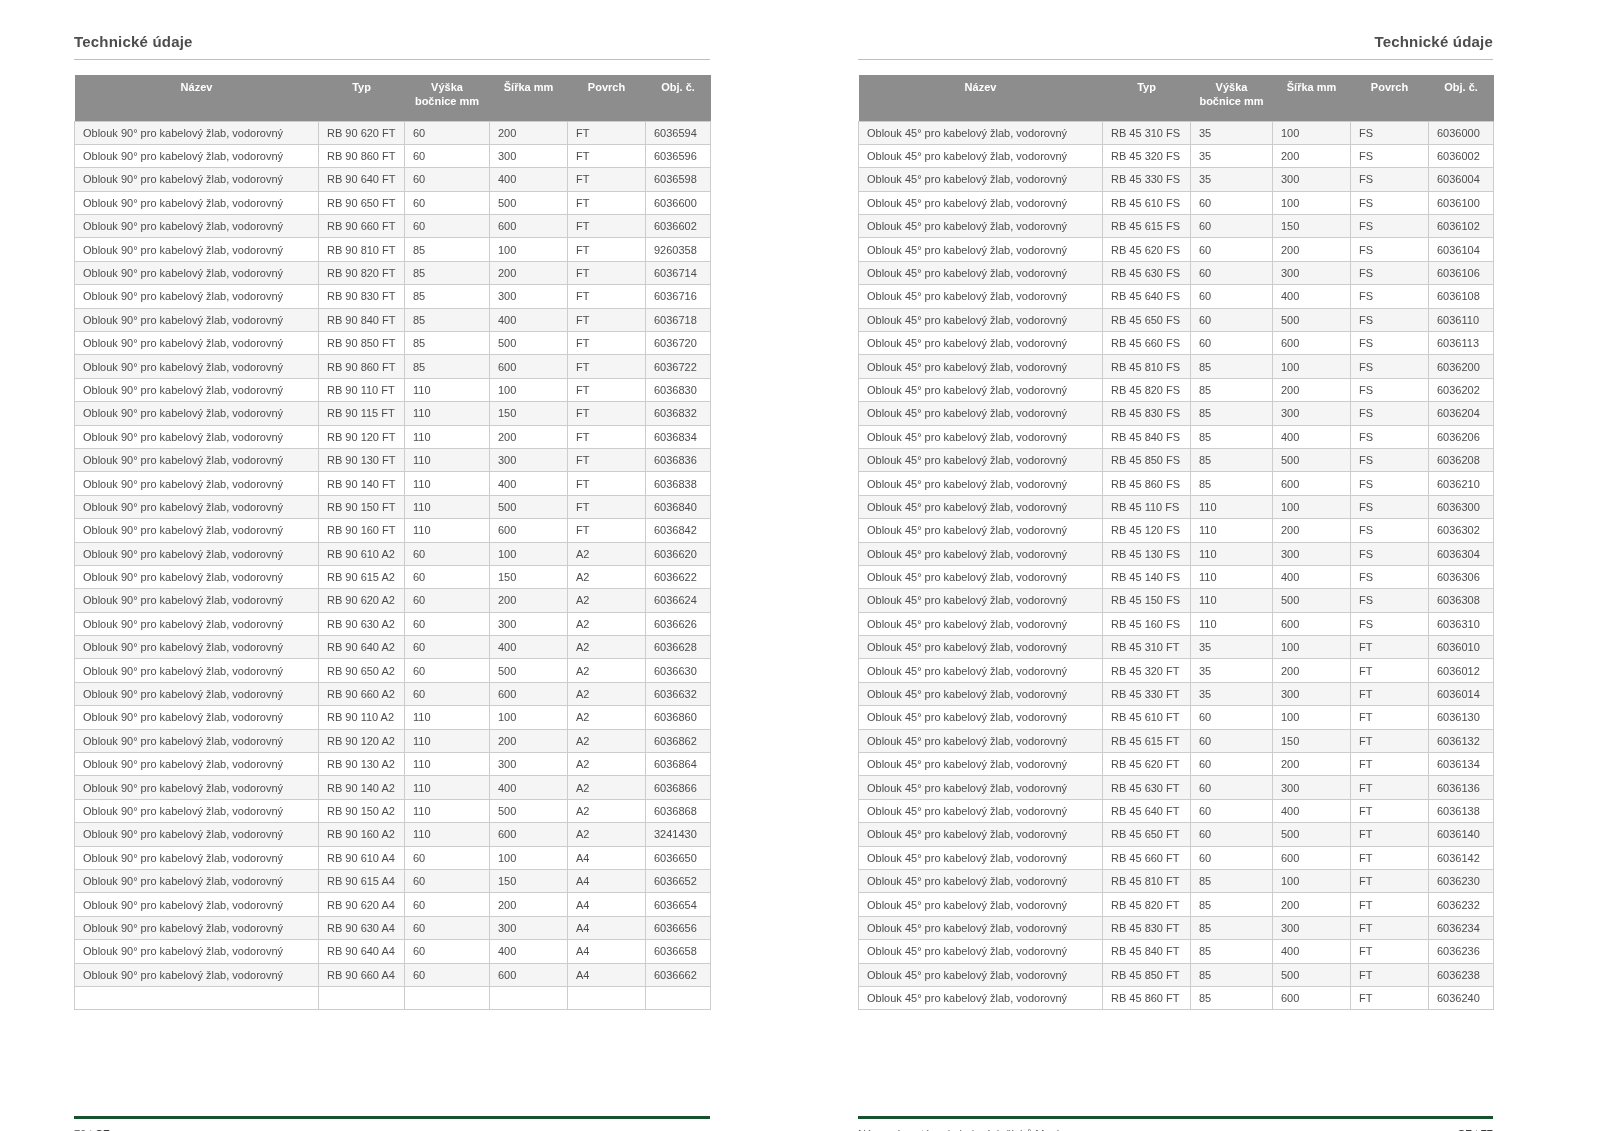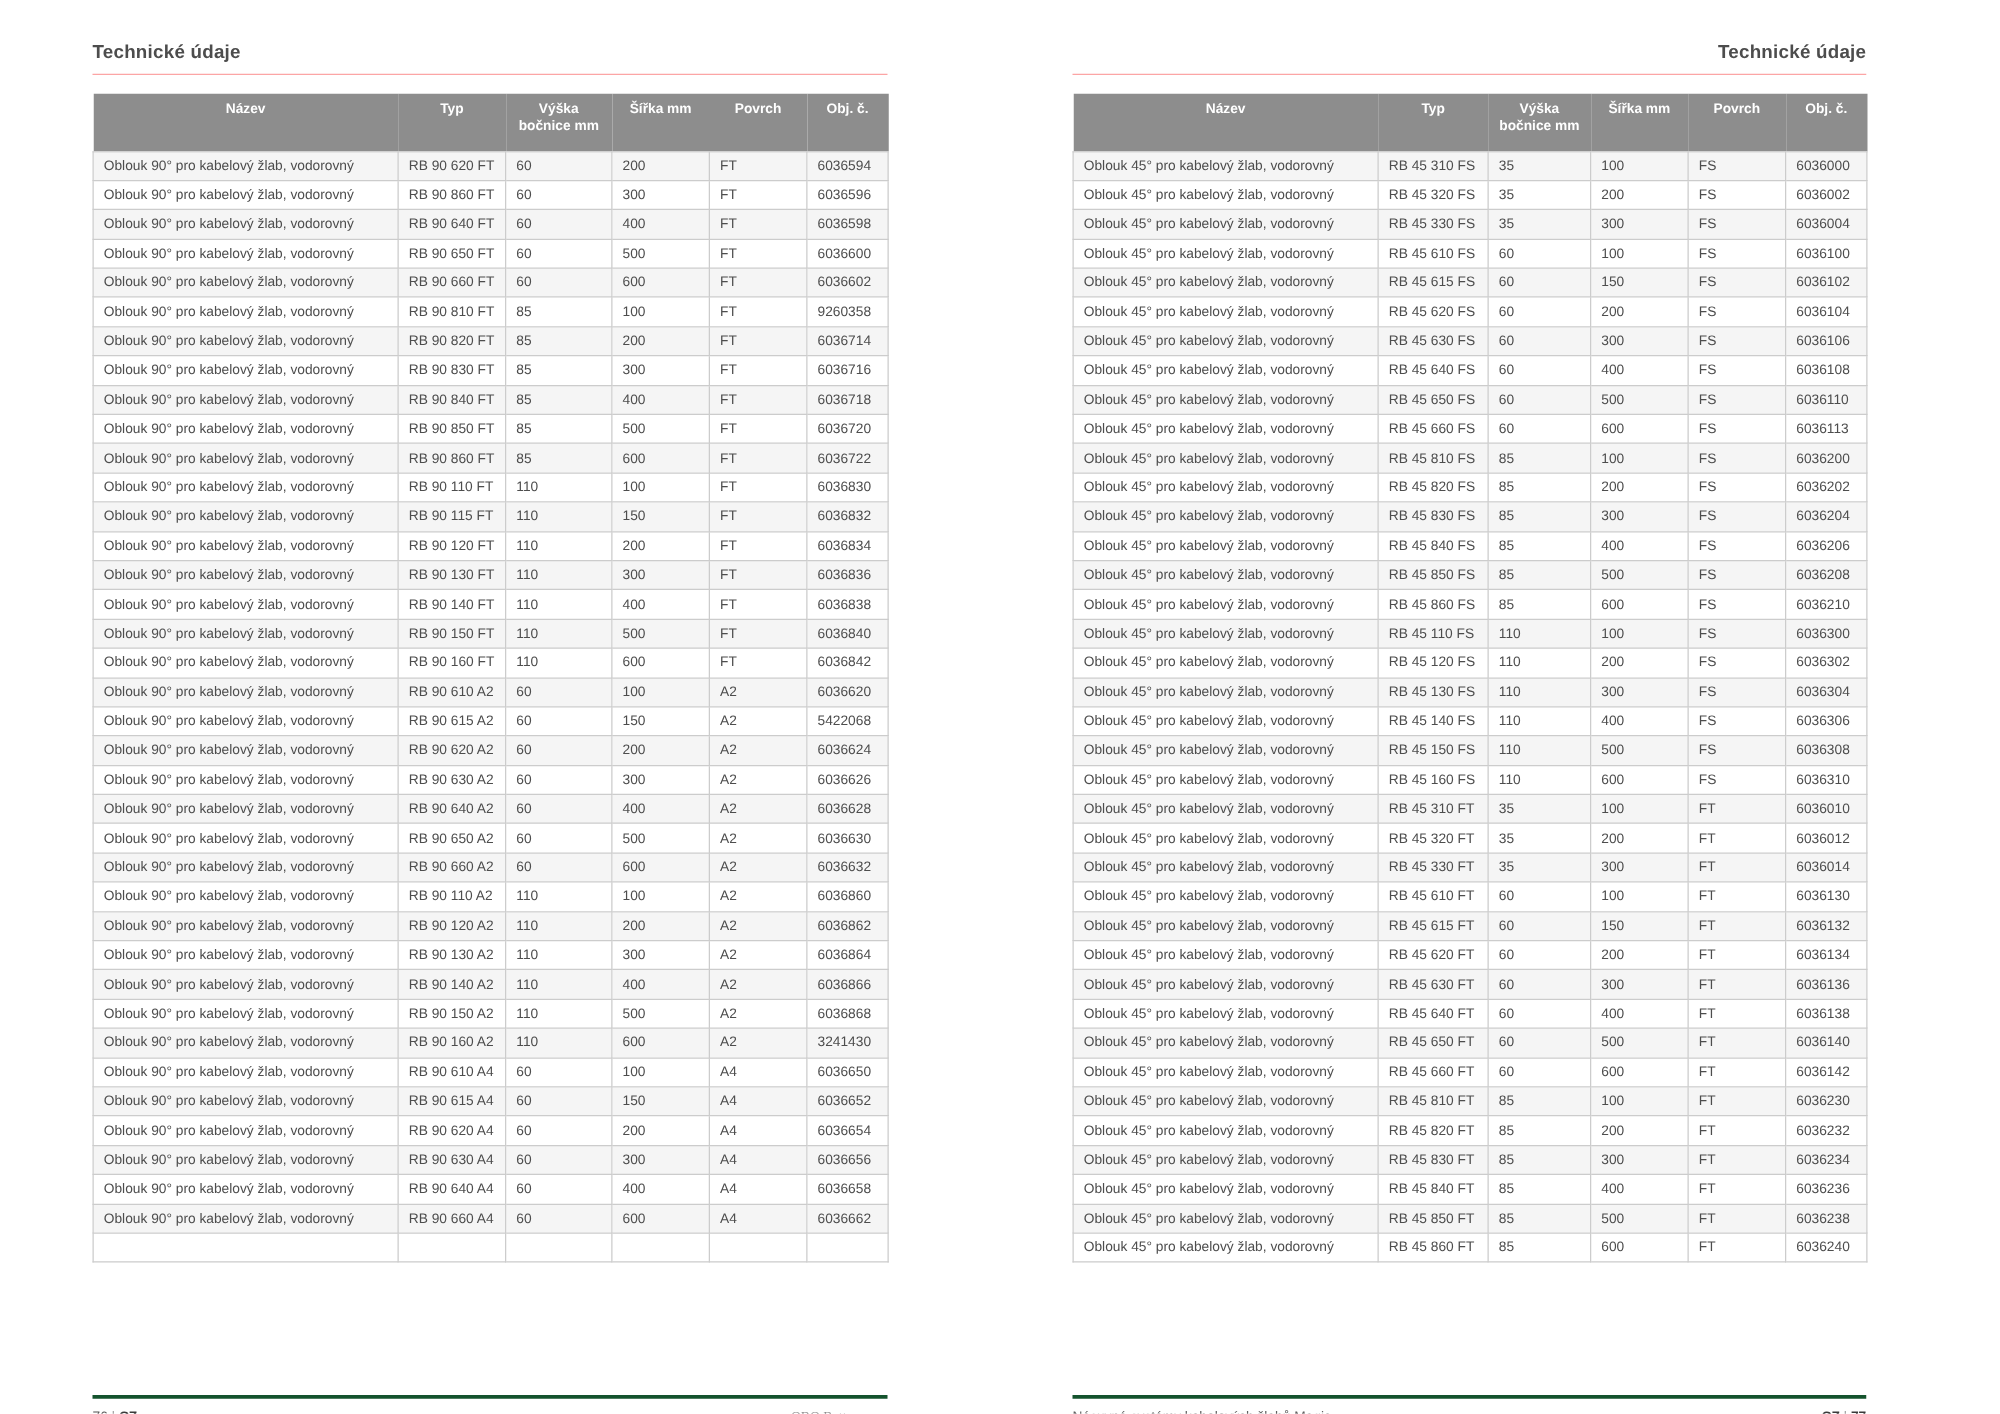--- a/index.html
+++ b/index.html
@@ -218,21 +218,21 @@
           <td>100</td>
           <td>A2</td>
           <td>6036620</td>
         </tr>
         <tr>
           <td>Oblouk 90° pro kabelový žlab, vodorovný</td>
           <td>RB 90 615 A2</td>
           <td>60</td>
           <td>150</td>
           <td>A2</td>
-          <td>5422068</td>
+          <td>6036622</td>
         </tr>
         <tr>
           <td>Oblouk 90° pro kabelový žlab, vodorovný</td>
           <td>RB 90 620 A2</td>
           <td>60</td>
           <td>200</td>
           <td>A2</td>
           <td>6036624</td>
         </tr>
         <tr>

